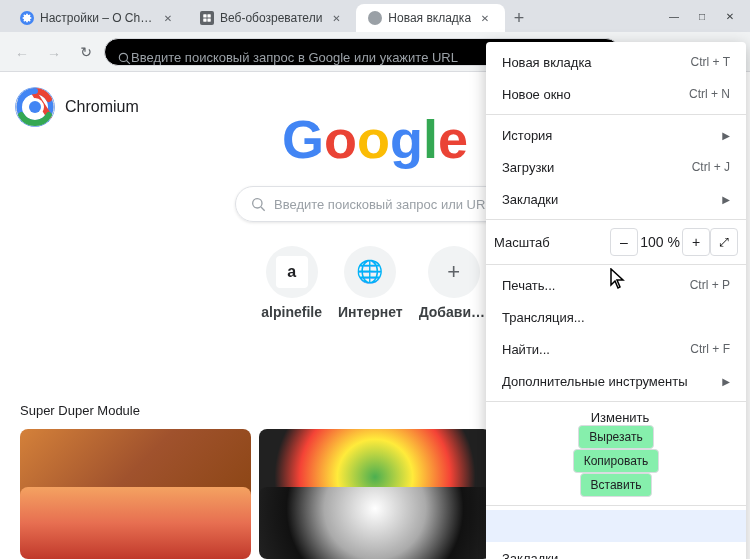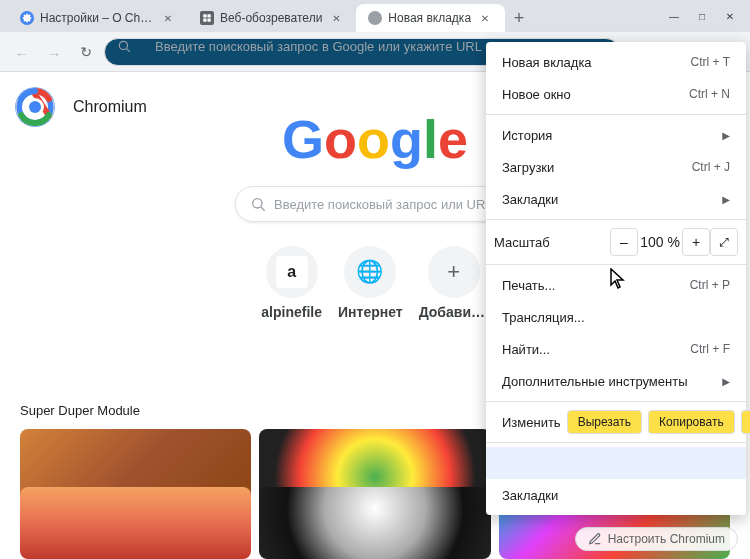--- a/index.html
+++ b/index.html
@@ -107,26 +107,26 @@
       align-items: center;
       justify-content: center;
       cursor: pointer;
       color: #5f6368;
       font-size: 14px;
     }
     .nav-btn.disabled { opacity: 0.4; cursor: default; }
     .address-bar {
       flex: 1;
       height: 28px;
-      background: #0c4a6e;
+      background: #000000;
       border-radius: 14px;
       display: flex;
-      align-items: flex-start;
+      align-items: flex-end;
       padding: 0 12px;
-      gap: 24px;
+      gap: 0;
       border: 1px solid #dadce0;
       font-size: 13px;
       color: #5f6368;
     }
     .toolbar-right {
       display: flex;
       align-items: center;
       gap: 2px;
     }
     .toolbar-icon-btn {
@@ -152,21 +152,21 @@
       overflow: hidden;
     }
 
     
     .chromium-header {
       display: flex;
       align-items: center;
       position: absolute;
       top: 15px;
       left: 15px;
-      gap: 18px;
+      gap: 10px;
     }
 
     .google-logo {
       font-size: 54px;
       font-weight: bold;
       display: flex;
       line-height: 1;
       margin-top: 40px;
     }
     .g-blue { color: #4285f4; }
@@ -348,35 +348,36 @@
       align-items: center;
       justify-content: center;
       cursor: pointer;
       font-size: 12px;
     }
     
     .edit-row {
       display: flex;
       align-items: center;
       padding: 4px 8px;
-      gap: 6px;
+      gap: 0;
+      flex-direction: column;
     }
     .edit-label {
       flex: 1;
       color: #202124;
       padding-left: 8px;
     }
     .edit-btn {
       padding: 4px 10px;
       border-radius: 4px;
       border: 1px solid #dadce0;
       cursor: pointer;
       font-size: 12px;
       color: #202124;
-      background: #fde047;
+      background: #86efac;
     }
 
     
     .cursor {
       position: absolute;
       width: 16px;
       height: 24px;
       pointer-events: none;
       z-index: 9999;
     }

